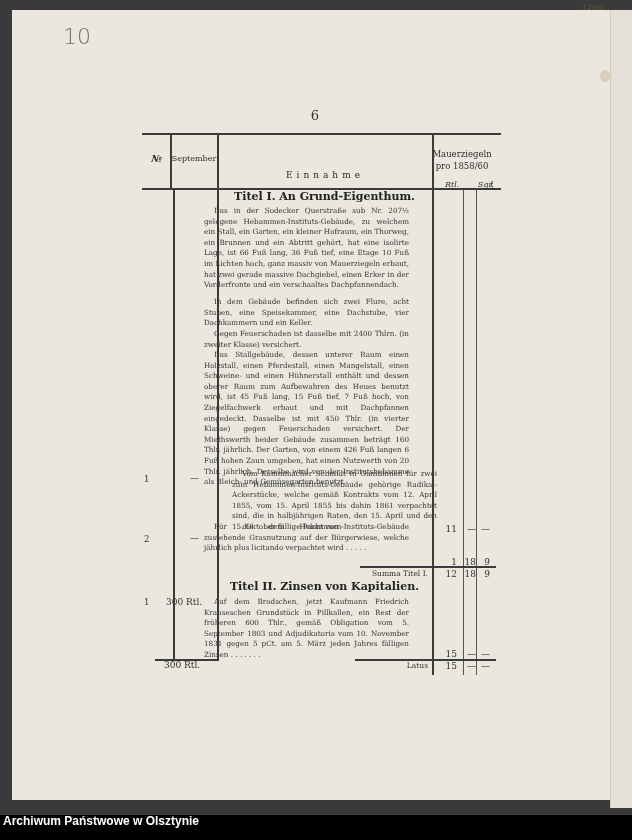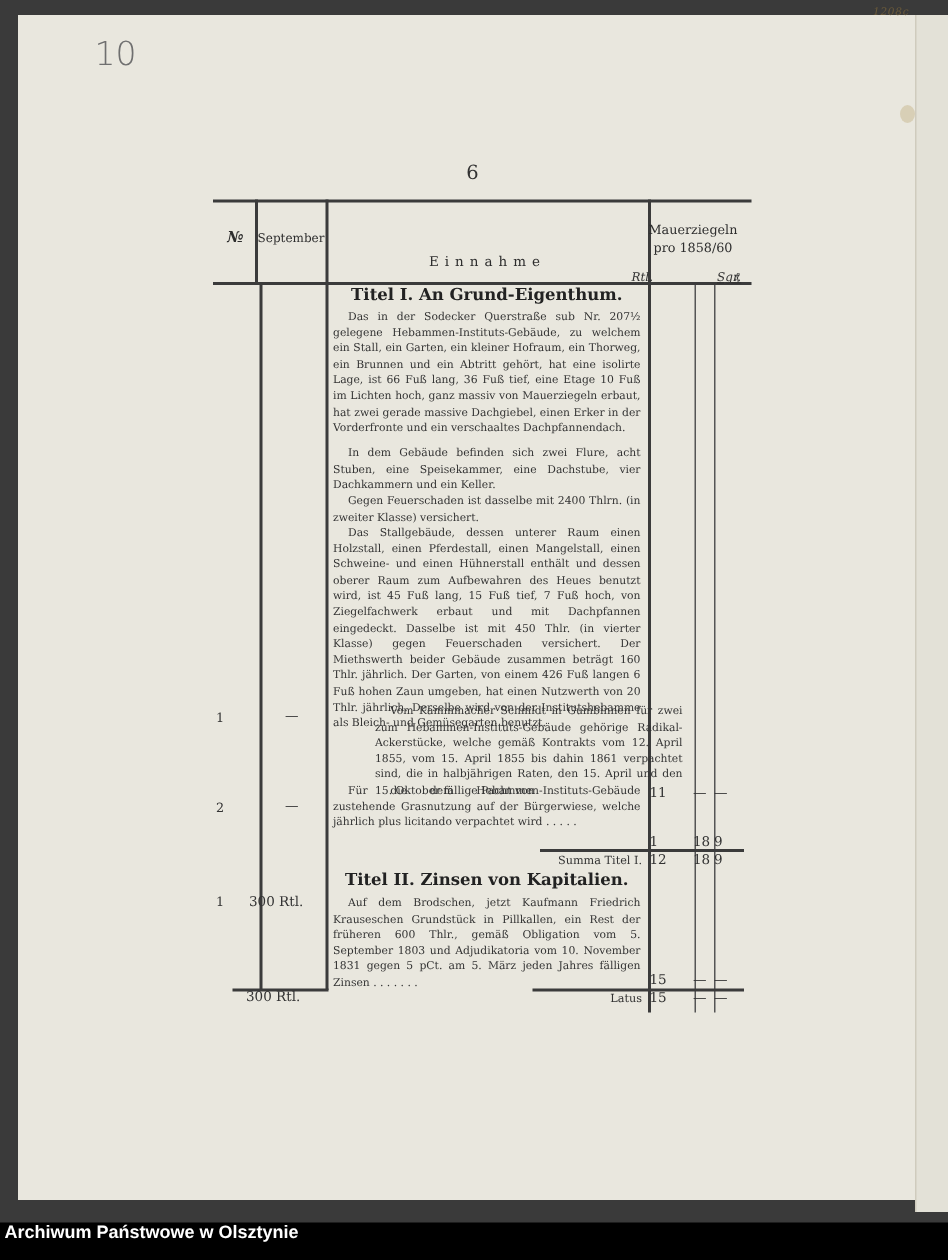--- a/index.html
+++ b/index.html
@@ -18,25 +18,25 @@
     .vline { position:absolute; width:2px; background:#3b3b3b; }
     .vthin { position:absolute; width:1px; background:#555; }
 
     .hdr { position:absolute; color:#2d2d2d; font-size:9px; text-align:center; }
     .hdr-no { left:142px; top:153px; width:30px; font-weight:bold; font-style:italic; font-size:10px; }
     .hdr-kap { left:170px; top:154px; width:48px; font-size:8px; }
     .hdr-ein { left:218px; top:170px; width:214px; letter-spacing:4px; font-size:9px; }
     .hdr-etat { left:432px; top:148px; width:60px; font-size:8.5px; line-height:12px; }
     .sub-units { position:absolute; top:180px; font-size:8px; font-style:italic; color:#333; }
 
-    .body-text { position:absolute; left:222px; width:205px; font-size:7.2px; line-height:10.6px; color:#333; text-align:justify; }
+    .body-text { position:absolute; left:204px; width:205px; font-size:7.2px; line-height:10.6px; color:#333; text-align:justify; }
     .title { position:absolute; left:222px; width:205px; text-align:center; font-weight:bold; font-size:11px; color:#222; }
     .num { position:absolute; font-size:8.5px; color:#333; }
     .dash { position:absolute; font-size:9px; color:#333; }
-    .amt { position:absolute; font-size:9px; color:#333; }
+    .amt { position:absolute; font-size:9px; color:#333; text-align:right; }
     .sum-label { position:absolute; font-size:7.5px; color:#333; text-align:right; }
   </style>
 </head>
 <body>
 
 <div class="scanbg"></div>
 <div class="page-right"></div>
 <div class="page"></div>
 <div class="stain"></div>
 
@@ -51,21 +51,21 @@
 <div class="vline" style="left:217px;top:133px;height:57px;"></div>
 <div class="vline" style="left:432px;top:133px;height:57px;"></div>
 
 <div class="hdr hdr-no">№</div>
 <div class="hdr hdr-kap">September</div>
 <div class="hdr hdr-ein">Einnahme</div>
 <div class="hdr hdr-etat">
   <div>Mauerziegeln</div>
   <div>pro 1858/60</div>
 </div>
-<span class="sub-units" style="left:421px;">Rtl.</span>
+<span class="sub-units" style="left:445px;">Rtl.</span>
 <span class="sub-units" style="left:478px;text-decoration:underline;">Sgr.</span>
 <span class="sub-units" style="left:489px;">₰</span>
 
 <div class="vline" style="left:173px;top:190px;height:470px;"></div>
 <div class="vline" style="left:217px;top:190px;height:470px;"></div>
 <div class="vline" style="left:432px;top:190px;height:485px;"></div>
 <div class="vthin" style="left:463px;top:190px;height:485px;"></div>
 <div class="vthin" style="left:476px;top:190px;height:485px;"></div>
 
 <div class="title" style="top:190px;text-align:center;">Titel I.  An Grund-Eigenthum.</div>

